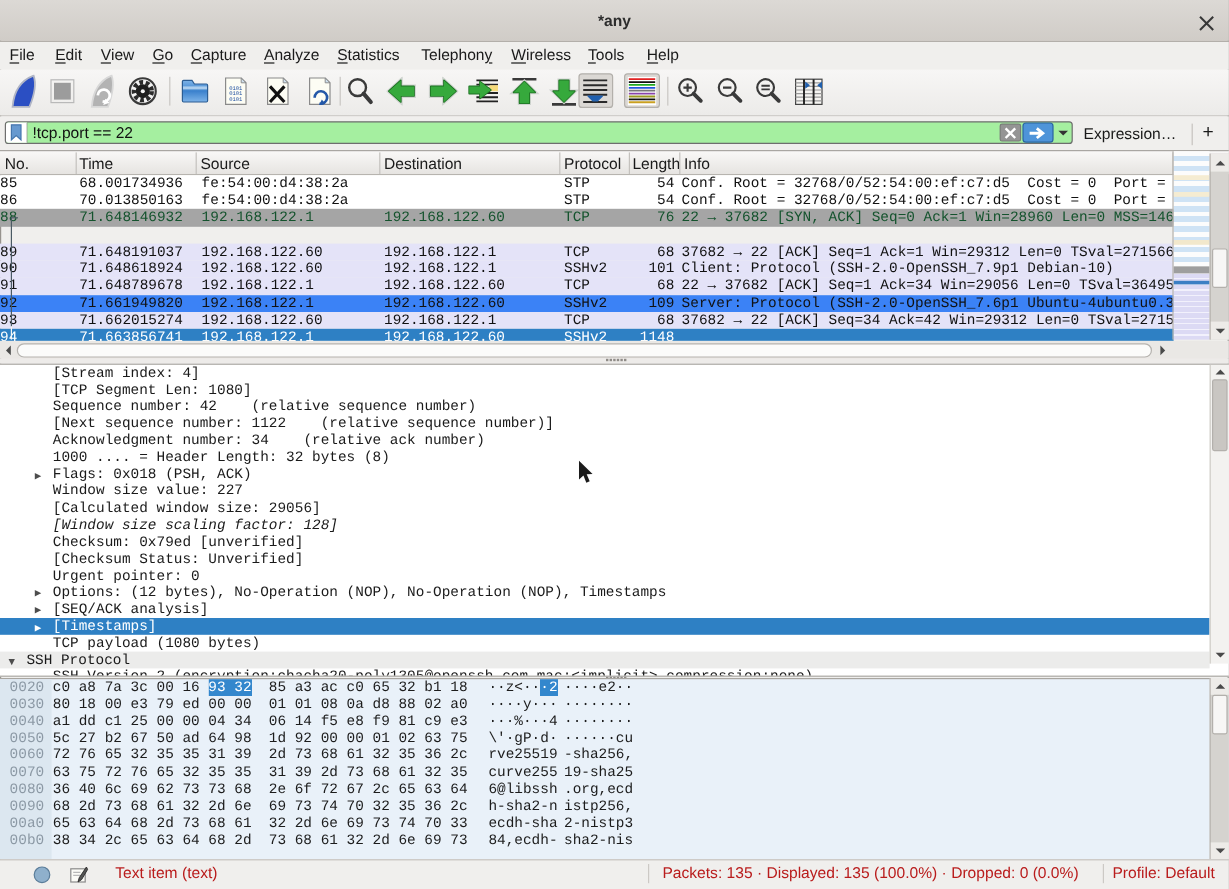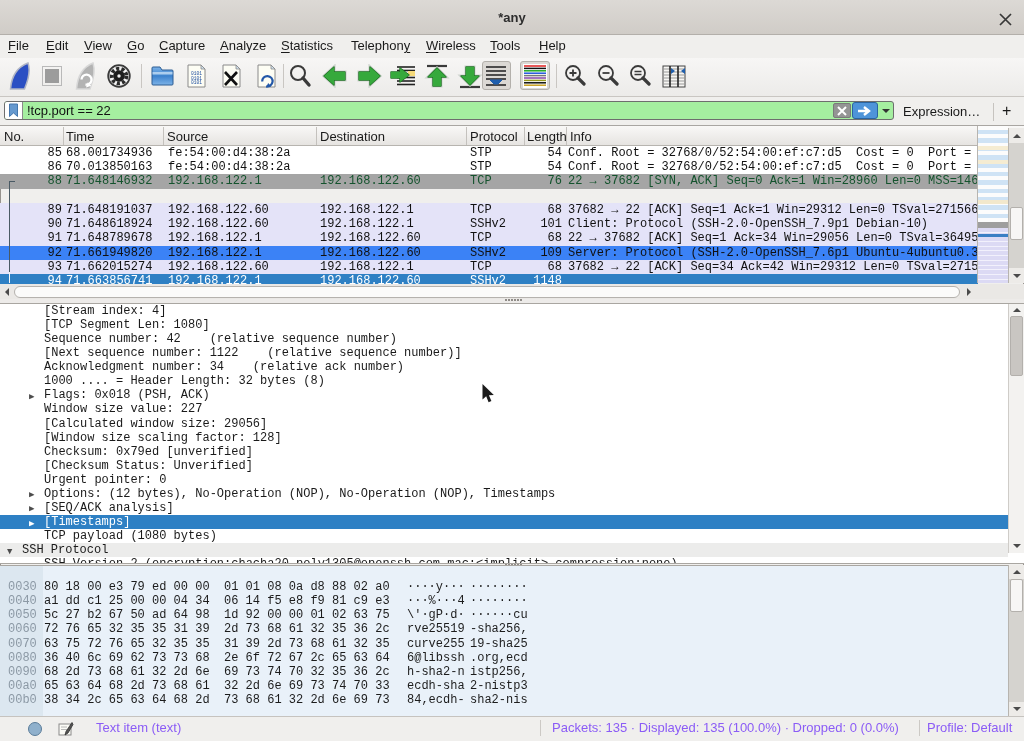--- a/index.html
+++ b/index.html
@@ -21,34 +21,34 @@
 #fx{left:833px;top:103px;width:18px;height:15px;background:#949494;border-radius:2px;border:1px solid #7a7a7a}
 #fgo{left:852px;top:102px;width:26px;height:17px;background:#4e94d9;border:1px solid #2a64a0;border-radius:3px}
 #fexpr{left:903px;top:104px;font-size:13px;color:#1a1a1a}
 #fsep{left:993px;top:103px;width:1px;height:18px;background:#c6c3bf}
 #fplus{left:1002px;top:102px;font-size:16px;color:#1a1a1a}
 #phead{left:0;top:125px;width:1024px;height:21px;background:linear-gradient(#f9f8f7,#e6e4e1);border-top:1px solid #a9a6a2;border-bottom:1px solid #b7b4af}
 .hc{top:3px;font-size:13px;color:#1a1a1a}
 .hsep{top:1px;width:1px;height:18px;background:#c4c1bd}
 .prow{left:0;width:978px;height:14.2px;line-height:14.2px;color:#111}
 .prow span{position:absolute;white-space:pre}
-.c1{left:0;width:62px;text-align:right}
+.c1{left:0;width:62px;}
 .c2{left:66px}.c3{left:168px}.c4{left:320px}.c5{left:470px}
 .c6{left:500px;width:62px;text-align:right}
 .c7{left:568px;width:410px;overflow:hidden}
 .drow{left:0;width:1008px;height:14.07px;line-height:14.07px;color:#1a1a1a}
 .dtri{position:absolute;left:29px;width:11px;font-size:9px;top:0px;color:#4d4d4d}
 .dtxt{position:absolute;left:44px}
 .hrow{left:0;width:1008px;height:14.2px;line-height:14.2px;color:#1c1c1c}
 .hrow span{position:absolute;white-space:pre}
 .off{left:8px;color:#8c99a5}
 .h1{left:44px}.h2{left:224px}.a1{left:407px}.a2{left:470px}
 .sel{background:#3387cd;color:#fff}
 #statusbar{left:0;top:716px;width:1024px;height:25px;background:#f0efed;border-top:1px solid #c6c3bf}
-.sbtxt{top:720px;font-size:13px;color:#8b5cf6}
+.sbtxt{top:720px;font-size:13px;color:#b91c1c}
 .ssep{top:720px;width:1px;height:16px;background:#ccc9c5}
 </style></head><body>
 <div id="win">
 <div class="abs" id="titlebar"></div>
 <div class="abs" id="title">*any</div>
 <svg class="abs" style="left:999px;top:13px" width="13" height="13" viewBox="0 0 13 13">
       <path d="M1,1 L12,12 M12,1 L1,12" stroke="#373737" stroke-width="1.7"></path>
     </svg>
 
 <div class="abs" id="menubar"></div>
@@ -295,21 +295,21 @@
 <div class="abs" style="left:0;top:303px;width:1024px;height:260px;overflow:hidden">
       <div class="abs drow mono" style="top:1.00px;"><span class="dtxt" style="left:44px">[Stream index: 4]</span></div>
       <div class="abs drow mono" style="top:15.07px;"><span class="dtxt" style="left:44px">[TCP Segment Len: 1080]</span></div>
       <div class="abs drow mono" style="top:29.14px;"><span class="dtxt" style="left:44px">Sequence number: 42    (relative sequence number)</span></div>
       <div class="abs drow mono" style="top:43.21px;"><span class="dtxt" style="left:44px">[Next sequence number: 1122    (relative sequence number)]</span></div>
       <div class="abs drow mono" style="top:57.28px;"><span class="dtxt" style="left:44px">Acknowledgment number: 34    (relative ack number)</span></div>
       <div class="abs drow mono" style="top:71.35px;"><span class="dtxt" style="left:44px">1000 .... = Header Length: 32 bytes (8)</span></div>
       <div class="abs drow mono" style="top:85.42px;"><span class="dtri" style="left:29px;top:1.5px;color:#4d4d4d">▶</span><span class="dtxt" style="left:44px">Flags: 0x018 (PSH, ACK)</span></div>
       <div class="abs drow mono" style="top:99.49px;"><span class="dtxt" style="left:44px">Window size value: 227</span></div>
       <div class="abs drow mono" style="top:113.56px;"><span class="dtxt" style="left:44px">[Calculated window size: 29056]</span></div>
-      <div class="abs drow mono" style="top:127.63px;"><span class="dtxt" style="left:44px">[Window size scaling factor: 128]</span></div>
+      <div class="abs drow mono" style="top:127.63px;font-style:italic;"><span class="dtxt" style="left:44px">[Window size scaling factor: 128]</span></div>
       <div class="abs drow mono" style="top:141.70px;"><span class="dtxt" style="left:44px">Checksum: 0x79ed [unverified]</span></div>
       <div class="abs drow mono" style="top:155.77px;"><span class="dtxt" style="left:44px">[Checksum Status: Unverified]</span></div>
       <div class="abs drow mono" style="top:169.84px;"><span class="dtxt" style="left:44px">Urgent pointer: 0</span></div>
       <div class="abs drow mono" style="top:183.91px;"><span class="dtri" style="left:29px;top:1.5px;color:#4d4d4d">▶</span><span class="dtxt" style="left:44px">Options: (12 bytes), No-Operation (NOP), No-Operation (NOP), Timestamps</span></div>
       <div class="abs drow mono" style="top:197.98px;"><span class="dtri" style="left:29px;top:1.5px;color:#4d4d4d">▶</span><span class="dtxt" style="left:44px">[SEQ/ACK analysis]</span></div>
       <div class="abs drow mono" style="top:212.05px;background:#2e80c4;color:#fff"><span class="dtri" style="left:29px;top:1.5px;color:#fff">▶</span><span class="dtxt" style="left:44px">[Timestamps]</span></div>
       <div class="abs drow mono" style="top:226.12px;"><span class="dtxt" style="left:44px">TCP payload (1080 bytes)</span></div>
       <div class="abs drow mono" style="top:240.19px;background:#ececeb"><span class="dtri" style="left:7px;top:1.5px;color:#4d4d4d">▼</span><span class="dtxt" style="left:22px">SSH Protocol</span></div>
       <div class="abs drow mono" style="top:254.26px;"><span class="dtri" style="left:29px;top:1.5px;color:#4d4d4d">▶</span><span class="dtxt" style="left:44px">SSH Version 2 (encryption:chacha20-poly1305@openssh.com mac:&lt;implicit&gt; compression:none)</span></div>
     </div>
@@ -322,20 +322,21 @@
     </svg>
 <div class="abs" style="left:1009.5px;top:316px;width:13px;height:60px;background:#c9c6c2;border:1px solid #b3b0ac;border-radius:2px"></div>
 <div class="abs" style="left:505px;top:563.8px;width:2px;height:2px;background:#908c88"></div>
 <div class="abs" style="left:508px;top:563.8px;width:2px;height:2px;background:#908c88"></div>
 <div class="abs" style="left:511px;top:563.8px;width:2px;height:2px;background:#908c88"></div>
 <div class="abs" style="left:514px;top:563.8px;width:2px;height:2px;background:#908c88"></div>
 <div class="abs" style="left:517px;top:563.8px;width:2px;height:2px;background:#908c88"></div>
 <div class="abs" style="left:520px;top:563.8px;width:2px;height:2px;background:#908c88"></div>
 <div class="abs" style="left:0;top:565px;width:1024px;height:151px;background:#e9f1f9;border-top:1px solid #a9a6a1"></div>
 <div class="abs" style="left:0;top:566px;width:43px;height:150px;background:#dce7f0"></div>
+<div class="abs hrow mono" style="top:565.5px"><span class="off">0020</span><span class="h1">c0 a8 7a 3c 00 16 <span class="sel">93 32</span></span><span class="h2">85 a3 ac c0 65 32 b1 18</span><span class="a1">··z&lt;··<span class="sel">·2</span></span><span class="a2">····e2··</span></div>
 <div class="abs hrow mono" style="top:579.7px"><span class="off">0030</span><span class="h1">80 18 00 e3 79 ed 00 00</span><span class="h2">01 01 08 0a d8 88 02 a0</span><span class="a1">····y···</span><span class="a2">········</span></div>
 <div class="abs hrow mono" style="top:593.9px"><span class="off">0040</span><span class="h1">a1 dd c1 25 00 00 04 34</span><span class="h2">06 14 f5 e8 f9 81 c9 e3</span><span class="a1">···%···4</span><span class="a2">········</span></div>
 <div class="abs hrow mono" style="top:608.1px"><span class="off">0050</span><span class="h1">5c 27 b2 67 50 ad 64 98</span><span class="h2">1d 92 00 00 01 02 63 75</span><span class="a1">\'·gP·d·</span><span class="a2">······cu</span></div>
 <div class="abs hrow mono" style="top:622.3px"><span class="off">0060</span><span class="h1">72 76 65 32 35 35 31 39</span><span class="h2">2d 73 68 61 32 35 36 2c</span><span class="a1">rve25519</span><span class="a2">-sha256,</span></div>
 <div class="abs hrow mono" style="top:636.5px"><span class="off">0070</span><span class="h1">63 75 72 76 65 32 35 35</span><span class="h2">31 39 2d 73 68 61 32 35</span><span class="a1">curve255</span><span class="a2">19-sha25</span></div>
 <div class="abs hrow mono" style="top:650.7px"><span class="off">0080</span><span class="h1">36 40 6c 69 62 73 73 68</span><span class="h2">2e 6f 72 67 2c 65 63 64</span><span class="a1">6@libssh</span><span class="a2">.org,ecd</span></div>
 <div class="abs hrow mono" style="top:664.9px"><span class="off">0090</span><span class="h1">68 2d 73 68 61 32 2d 6e</span><span class="h2">69 73 74 70 32 35 36 2c</span><span class="a1">h-sha2-n</span><span class="a2">istp256,</span></div>
 <div class="abs hrow mono" style="top:679.1px"><span class="off">00a0</span><span class="h1">65 63 64 68 2d 73 68 61</span><span class="h2">32 2d 6e 69 73 74 70 33</span><span class="a1">ecdh-sha</span><span class="a2">2-nistp3</span></div>
 <div class="abs hrow mono" style="top:693.3px"><span class="off">00b0</span><span class="h1">38 34 2c 65 63 64 68 2d</span><span class="h2">73 68 61 32 2d 6e 69 73</span><span class="a1">84,ecdh-</span><span class="a2">sha2-nis</span></div>
 <div class="abs" style="left:1008px;top:565px;width:16px;height:151px;background:#d5d3cf;border-left:1px solid #b7b4af"></div>

